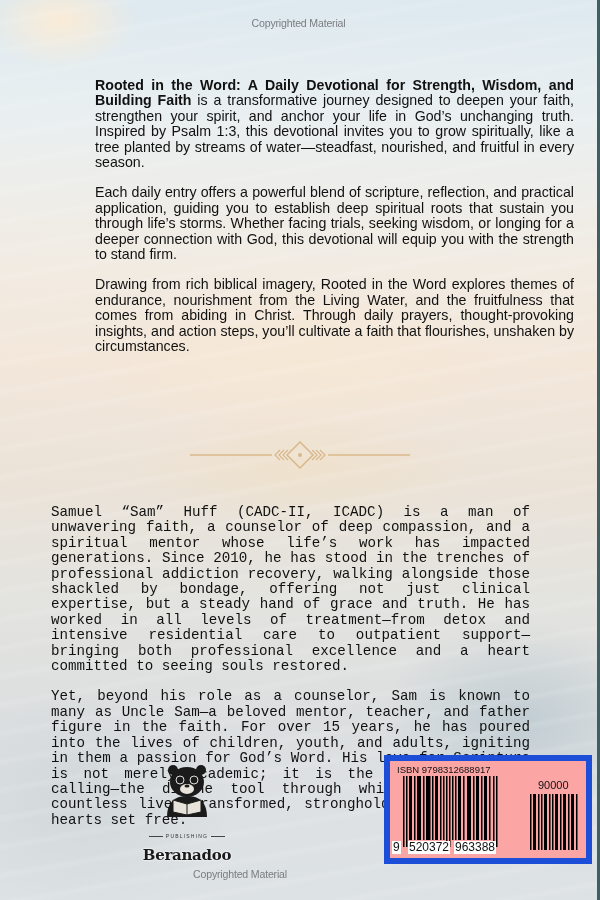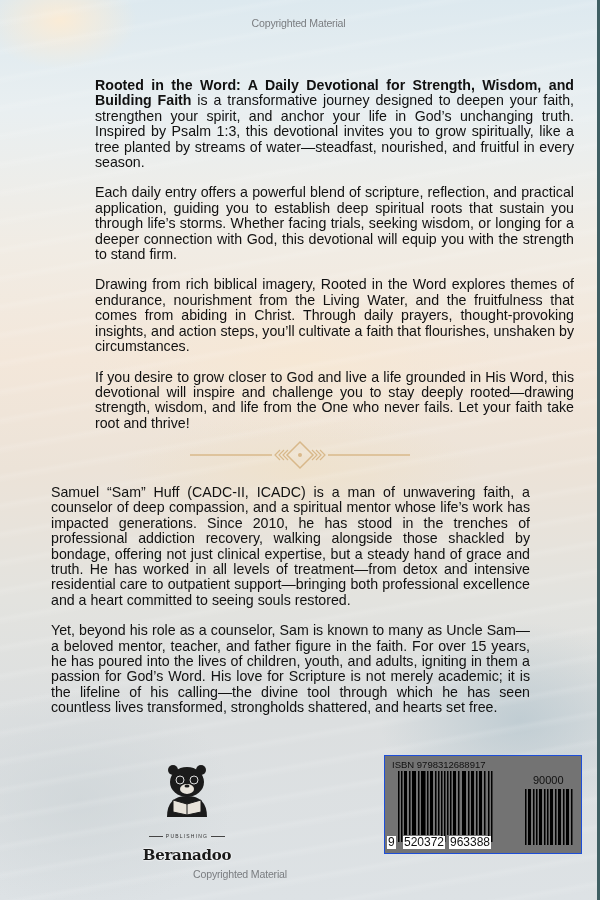--- a/index.html
+++ b/index.html
@@ -37,21 +37,21 @@
     .copyright.bottom { top: 868px; left: 140px; width: 200px; }
     .text-block {
       position: absolute; left: 51px; width: 479px;
       font-size: 14.2px; line-height: 15.4px; color: #111;
       text-align: justify;
       z-index: 2;
     }
     .text-block p { margin: 0 0 15px 0; }
     .text-block b { font-weight: bold; }
     .desc { top: 78px; margin-left: 44px; }
-    .bio { top: 485px; }
+    .bio { top: 505px; font-family: Liberation Mono, monospace; }
     .ornament {
       position: absolute; left: 190px; top: 440px; width: 220px; height: 30px; z-index: 2;
     }
     .logo {
       position: absolute; left: 137px; top: 762px; width: 100px; height: 90px; z-index: 2;
     }
     .logo-word {
       position: absolute; left: 0; top: 52px; width: 100px; text-align: center;
       font-family: "DejaVu Serif", serif; font-weight: bold; font-size: 15px; color: #1a1a1a;
       letter-spacing: -0.3px;
@@ -60,21 +60,21 @@
     }
     .logo-sub {
       position: absolute; left: 0; top: 71px; width: 100px; text-align: center;
       font-size: 5px; letter-spacing: 1.2px; color: #333;
     }
     .logo-sub::before, .logo-sub::after {
       content: ""; display: inline-block; width: 14px; height: 1px; background: #444; vertical-align: middle; margin: 0 3px;
     }
     .barcode-box {
       position: absolute; left: 384px; top: 755px; width: 196px; height: 97px;
-      background: #737373; border: 1px solid #1d4ed8; z-index: 2;
+      background: #fca5a5; border: 6px solid #1d4ed8; z-index: 2;
     }
     .isbn-label {
       position: absolute; left: 7px; top: 3px; font-size: 9.5px; color: #111;
     }
     .addon-num {
       position: absolute; left: 148px; top: 18px; font-size: 11px; color: #111;
     }
     .main-bars { position: absolute; left: 3px; top: 15px; width: 112px; height: 71px; }
     .addon-bars { position: absolute; left: 140px; top: 33px; width: 48px; height: 56px; }
     .isbn-digits {
@@ -88,21 +88,20 @@
 
 <div class="cover"></div>
 <div class="spine-strip"></div>
 
 <div class="copyright top">Copyrighted Material</div>
 
 <div class="text-block desc">
   <p><b>Rooted in the Word: A Daily Devotional for Strength, Wisdom, and Building Faith</b><span> is a transformative journey designed to deepen your faith, strengthen your spirit, and anchor your life in God’s unchanging truth. Inspired by Psalm 1:3, this devotional invites you to grow spiritually, like a tree planted by streams of water—steadfast, nourished, and fruitful in every season.</span></p>
   <p>Each daily entry offers a powerful blend of scripture, reflection, and practical application, guiding you to establish deep spiritual roots that sustain you through life’s storms. Whether facing trials, seeking wisdom, or longing for a deeper connection with God, this devotional will equip you with the strength to stand firm.</p>
   <p>Drawing from rich biblical imagery, Rooted in the Word explores themes of endurance, nourishment from the Living Water, and the fruitfulness that comes from abiding in Christ. Through daily prayers, thought-provoking insights, and action steps, you’ll cultivate a faith that flourishes, unshaken by circumstances.</p>
-  <p>If you desire to grow closer to God and live a life grounded in His Word, this devotional will inspire and challenge you to stay deeply rooted—drawing strength, wisdom, and life from the One who never fails. Let your faith take root and thrive!</p>
 </div>
 
 <div class="ornament">
   <svg width="220" height="30" viewBox="0 0 220 30">
     <line x1="0" y1="15" x2="82" y2="15" stroke="#d8b88a" stroke-width="1.5"></line>
     <line x1="138" y1="15" x2="220" y2="15" stroke="#d8b88a" stroke-width="1.5"></line>
     <polyline points="90,10 85,15 90,20" fill="none" stroke="#d8b88a" stroke-width="1.2"></polyline>
     <polyline points="94,10 89,15 94,20" fill="none" stroke="#d8b88a" stroke-width="1.2"></polyline>
     <polyline points="98,10 93,15 98,20" fill="none" stroke="#d8b88a" stroke-width="1.2"></polyline>
     <polygon points="110,2 123,15 110,28 97,15" fill="none" stroke="#d8b88a" stroke-width="1.5"></polygon>

